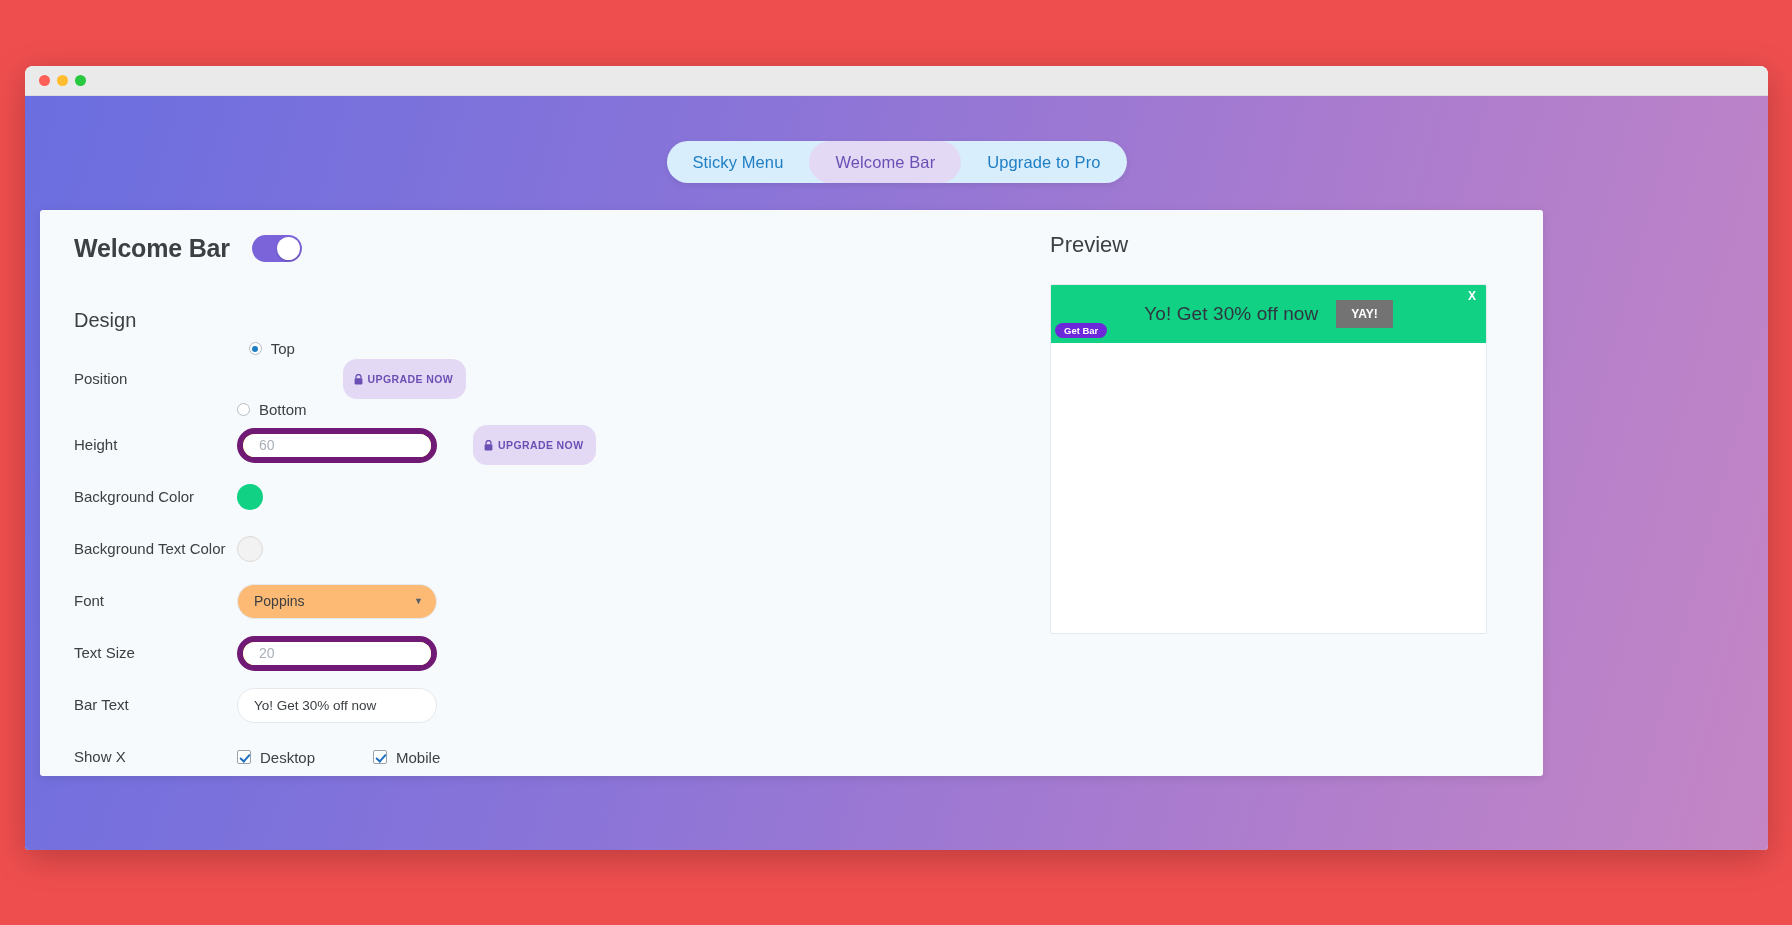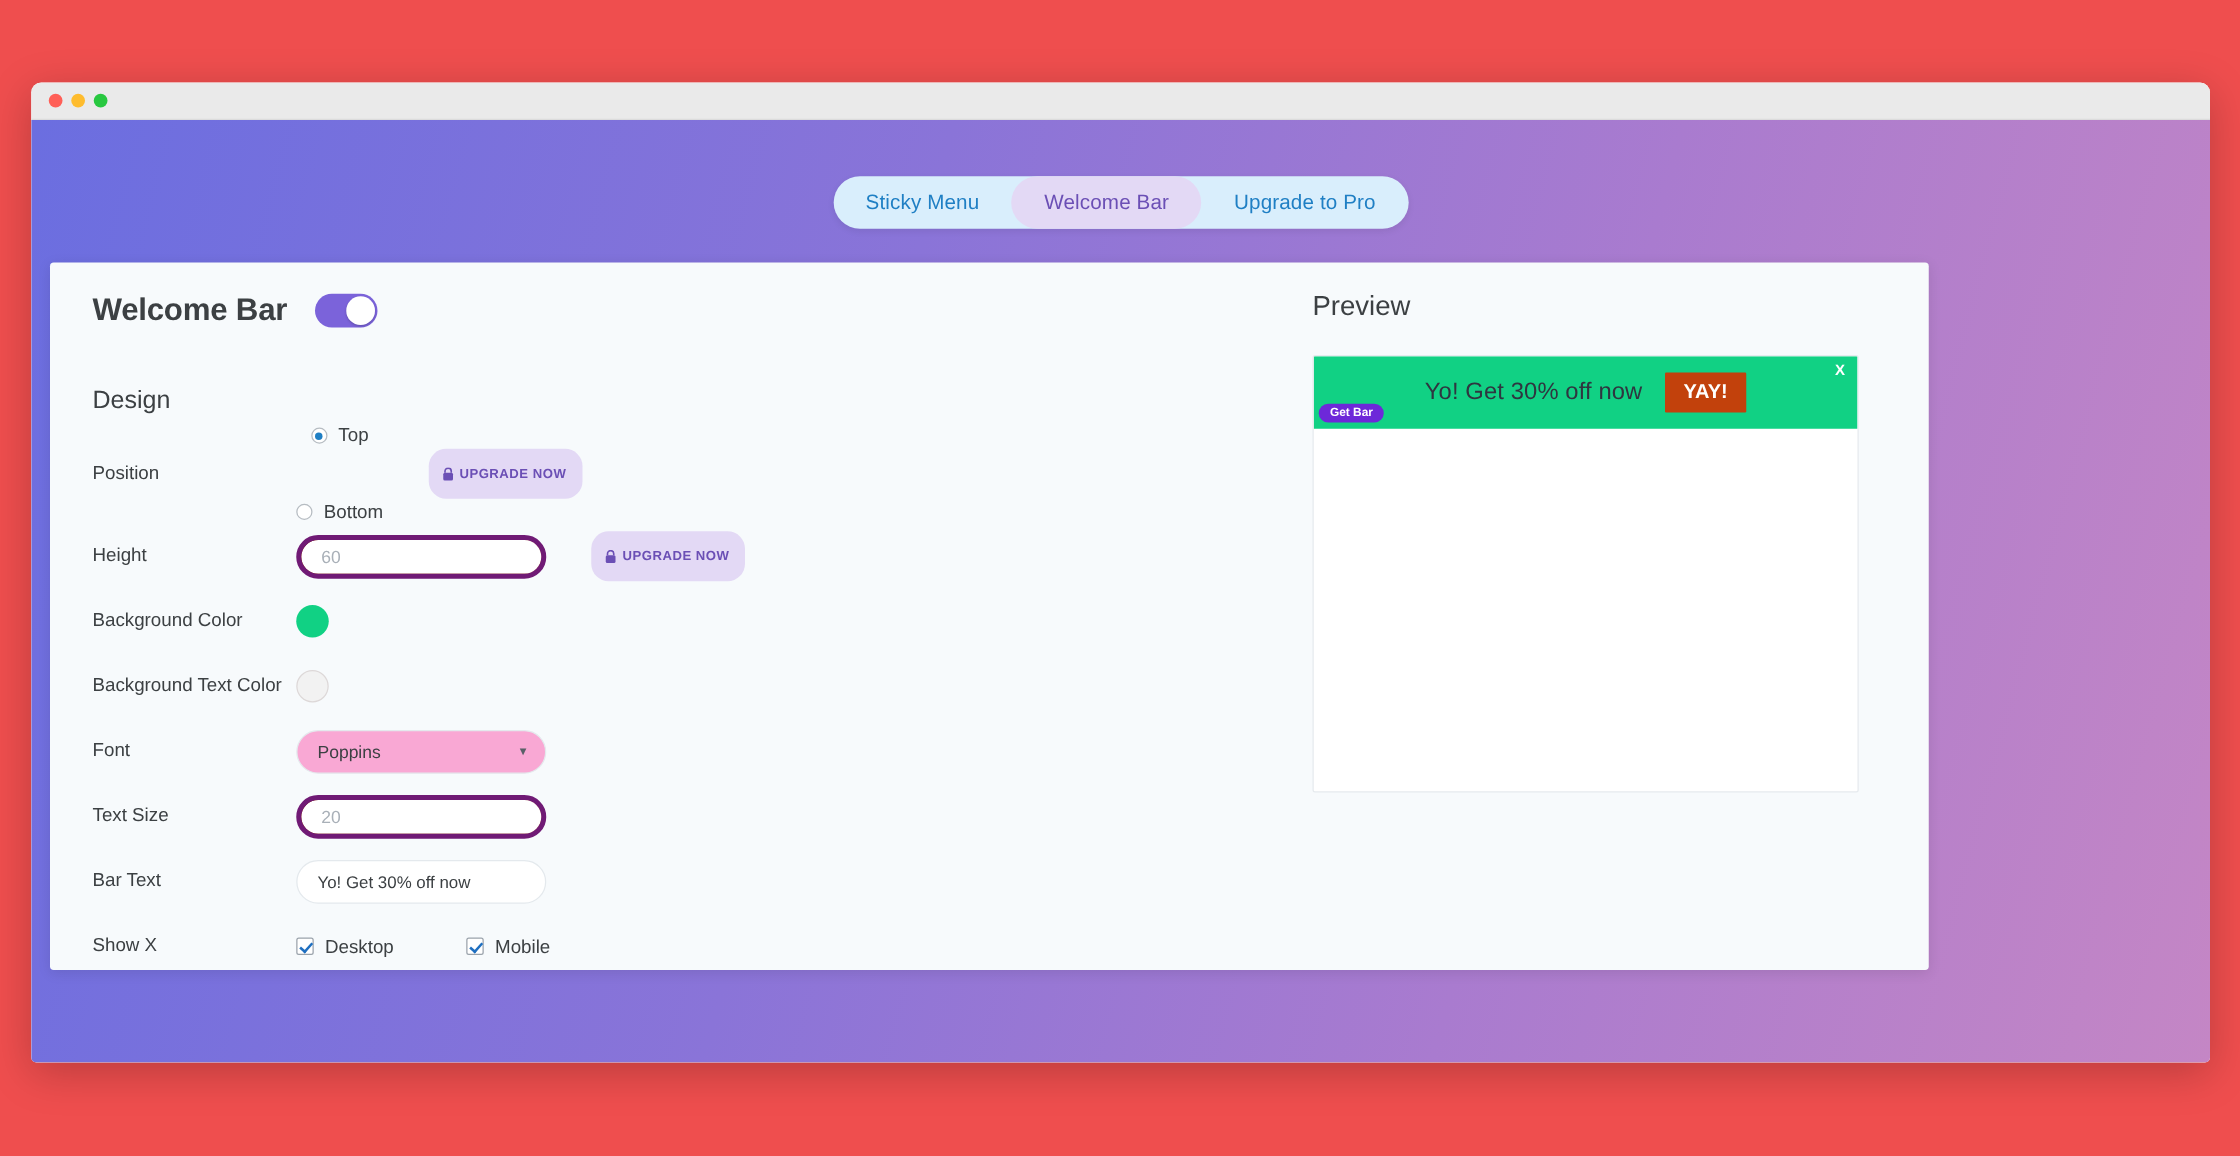--- a/index.html
+++ b/index.html
@@ -192,22 +192,22 @@
   }
   .lock-icon { display: inline-flex; align-items: center; }
 
   
   .input-px {
     display: flex;
     width: 200px;
     height: 35px;
     border-radius: 18px;
     overflow: hidden;
-    border: 4px solid #701a75;
-    background: #7f1d1d;
+    border: 6px solid #701a75;
+    background: #fde047;
   }
   .input-px input {
     flex: 1 1 auto;
     border: none;
     outline: none;
     padding: 0 16px;
     font-size: 14px;
     color: #3c4043;
     background: #fff;
     font-family: "Liberation Sans", sans-serif;
@@ -225,21 +225,21 @@
 
   
   .select-wrap {
     position: relative;
     width: 200px; height: 35px;
   }
   .select-wrap select {
     width: 100%; height: 100%;
     border-radius: 18px;
     border: 1px solid #e4e9ed;
-    background: #f9a8d4;
+    background: #fdba74;
     padding: 0 30px 0 16px;
     font-size: 14px;
     color: #3c4043;
     appearance: none;
     -webkit-appearance: none;
     outline: none;
     cursor: pointer;
     font-family: "Liberation Sans", sans-serif;
   }
   .select-arrow {
@@ -323,24 +323,24 @@
     padding: 3px 9px;
     border-radius: 9px;
     line-height: 1;
   }
   #bar-text {
     font-size: 19px;
     color: #2f3640;
     letter-spacing: .1px;
   }
   #bar-cta {
-    background: #c2410c;
+    background: #737373;
     color: #fff;
     border: none;
-    font-size: 16px;
+    font-size: 12px;
     font-weight: bold;
     padding: 7px 15px;
     border-radius: 1px;
     cursor: pointer;
     font-family: "Liberation Sans", sans-serif;
   }
   #bar-close {
     position: absolute;
     right: 10px; top: 5px;
     color: #ffffff;

